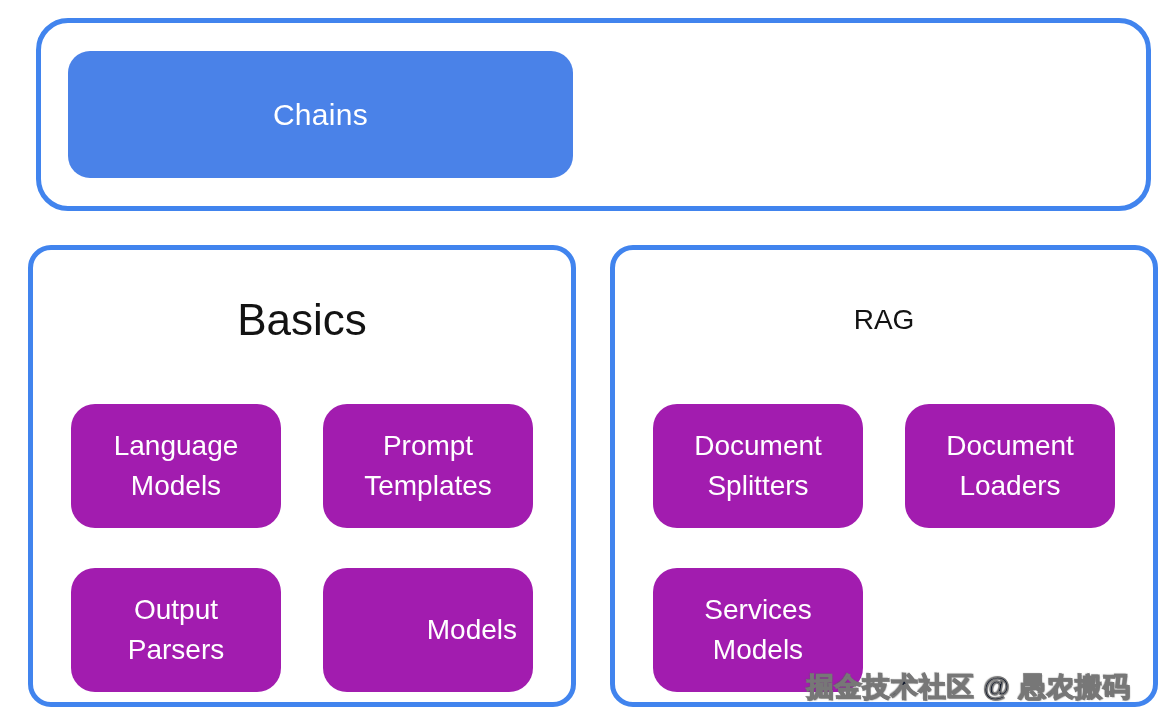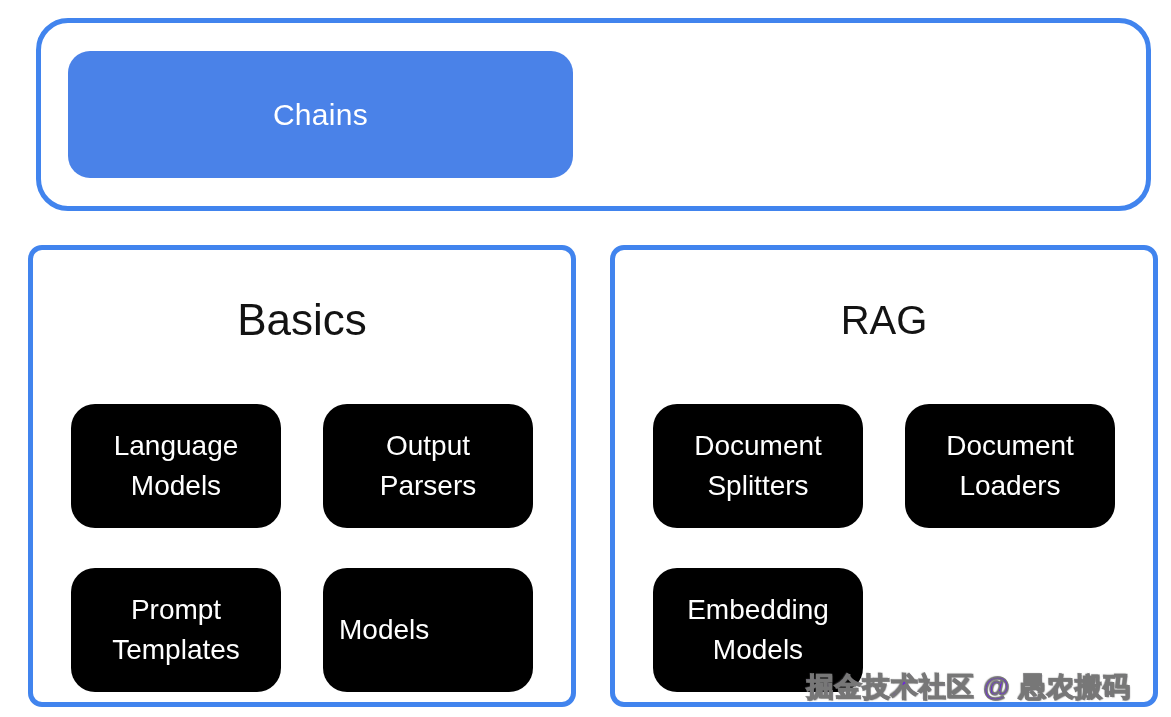--- a/index.html
+++ b/index.html
@@ -35,63 +35,63 @@
     font-size: 30px;
     letter-spacing: 0.3px;
   }
 
   
   .group-container {
     position: absolute;
     top: 237px;
     width: 548px; height: 462px;
     border: 5px solid #4184ee;
-    border-radius: 14px;
+    border-radius: 23px;
     background: #ffffff;
   }
   .group-basics { left: 20px; }
   .group-rag { left: 602px; }
 
   .group-title {
     margin-top: 28px;
     text-align: center;
     color: #131313;
     line-height: 52px;
   }
   .group-basics .group-title { font-size: 44px; }
-  .group-rag .group-title { font-size: 40px; }
+  .group-rag .group-title { font-size: 28px; }
 
   .group-grid {
     margin-top: 42px;
     display: grid;
     grid-template-columns: repeat(2, 210px);
     grid-auto-rows: 124px;
     gap: 40px 42px;
     justify-content: center;
   }
   .node-box {
-    background: #000000;
+    background: #a21caf;
     border-radius: 24px;
     display: flex;
     align-items: center;
-    justify-content: flex-start;
+    justify-content: flex-end;
     text-align: center;
     color: #ffffff;
     font-size: 28px;
     line-height: 40px;
     padding: 0 8px;
   }
 
   
   .watermark {
     position: absolute;
     right: 40px; bottom: 12px;
     font-size: 27px;
     font-weight: 700;
-    color: #6d28d9;
+    color: #0f172a;
     -webkit-text-stroke: 1.3px #777777;
     text-shadow: 1px 1px 1px rgba(90,90,90,0.55), -1px -1px 1px rgba(90,90,90,0.55);
     letter-spacing: 1px;
     white-space: nowrap;
   }
 </style>
 </head>
 <body>
 
 <div class="top-container">
@@ -100,39 +100,39 @@
   </div>
 </div>
 
 <div class="group-container group-basics">
   <div class="group-title">Basics</div>
   <div class="group-grid">
     <div class="node-box">
       <span>Language Models</span>
     </div>
     <div class="node-box">
-      <span>Output Parsers</span>
+      <span>Prompt Templates</span>
     </div>
     <div class="node-box">
-      <span>Prompt Templates</span>
+      <span>Output Parsers</span>
     </div>
     <div class="node-box">
       <span>Models</span>
     </div>
   </div>
 </div>
 
 <div class="group-container group-rag">
   <div class="group-title">RAG</div>
   <div class="group-grid">
     <div class="node-box">
       <span>Document Splitters</span>
     </div>
     <div class="node-box">
       <span>Document Loaders</span>
     </div>
     <div class="node-box">
-      <span>Embedding Models</span>
+      <span>Services Models</span>
     </div>
   </div>
 </div>
 
 <div class="watermark">掘金技术社区 @ 愚农搬码</div>
 
 </body></html>

